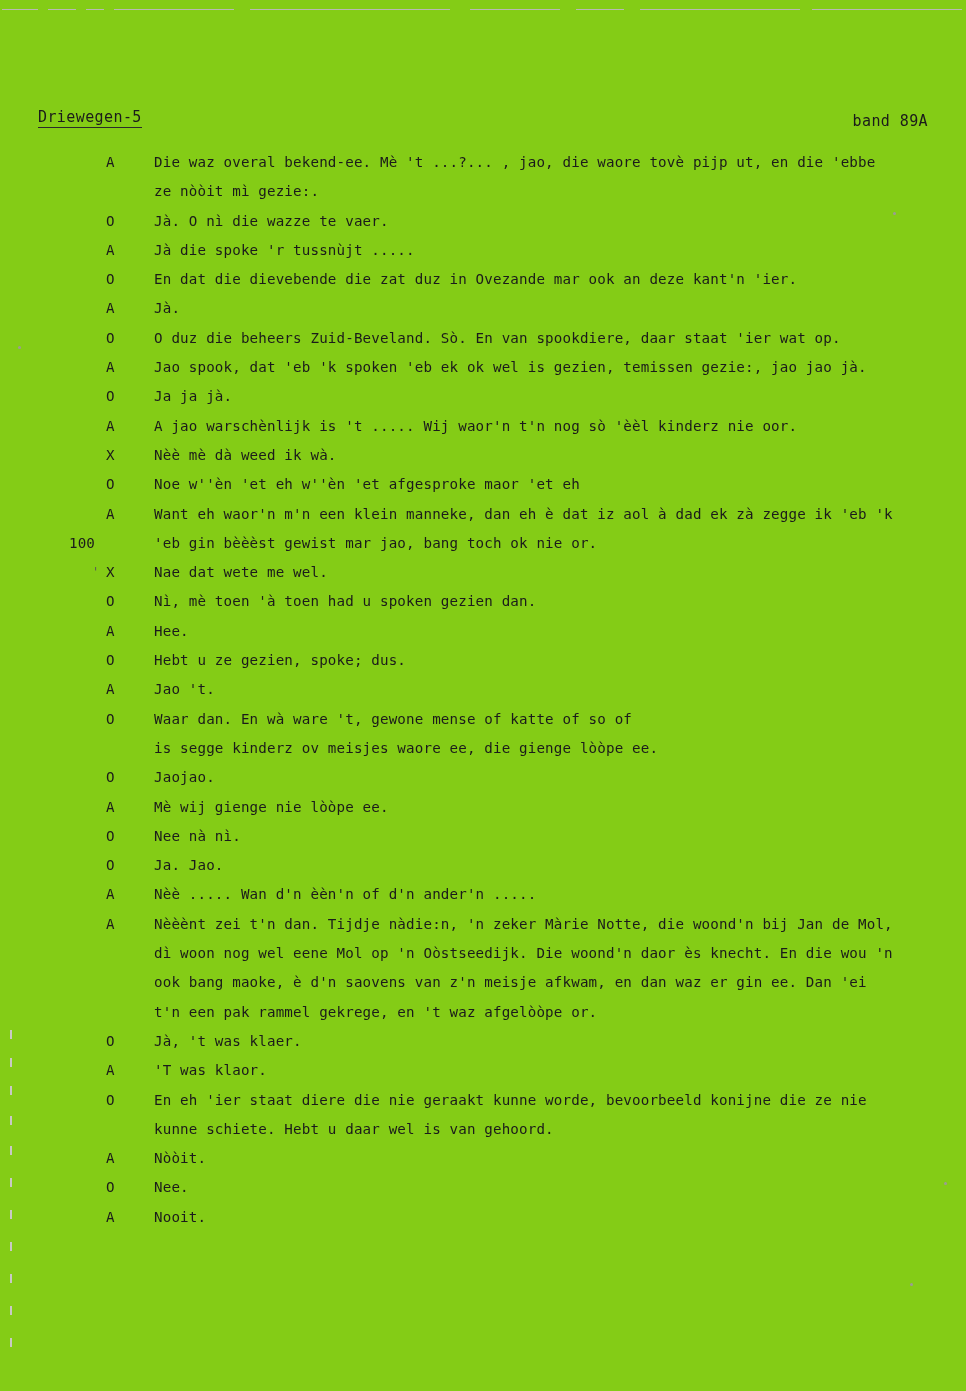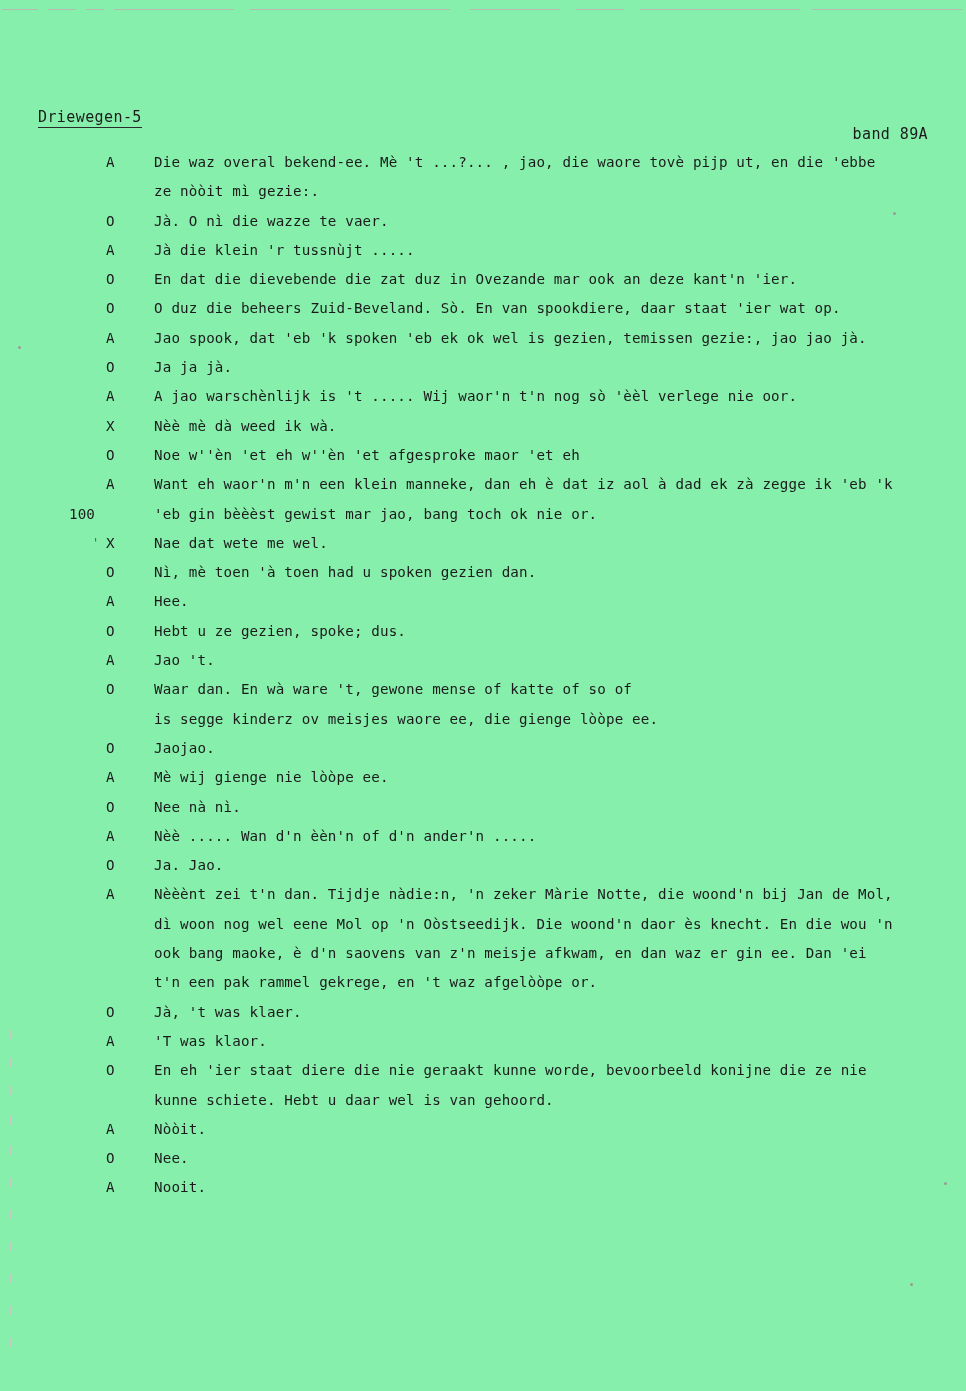--- a/index.html
+++ b/index.html
@@ -13,21 +13,21 @@
     position: relative;
     font-family: "DejaVu Sans Mono", monospace;
     color: #1b1b1b;
     overflow: hidden;
   }
 
   
   .page {
     position: absolute;
     inset: 0;
-    background: #86efac;
+    background: #84cc16;
   }
 
   
   .scan-top {
     position: absolute;
     top: 0;
     left: 0;
     width: 966px;
     height: 26px;
     overflow: hidden;
@@ -70,21 +70,21 @@
     top: 0;
     font-size: 15px;
     letter-spacing: 0.4px;
     border-bottom: 1px solid #2a2a2a;
     padding-bottom: 1px;
     line-height: 18px;
   }
   .band-id {
     position: absolute;
     right: 0;
-    top: 17px;
+    top: 4px;
     font-size: 15px;
     letter-spacing: 0.4px;
     line-height: 18px;
   }
 
   .transcript {
     position: absolute;
     top: 148px;
     left: 38px;
     width: 900px;
@@ -167,42 +167,43 @@
 
   <div class="header">
     <div class="doc-id">Driewegen-5</div>
     <div class="band-id">band 89A</div>
   </div>
 
   <div class="transcript" id="transcript">
       <div class="line"><span class="spk">A</span><span class="txt">Die waz overal bekend-ee. Mè 't ...?... , jao, die waore tovè pijp ut, en die 'ebbe</span></div>
       <div class="line cont"><span class="txt">ze nòòit mì gezie:.</span></div>
       <div class="line"><span class="spk">O</span><span class="txt">Jà. O nì die wazze te vaer.</span></div>
-      <div class="line"><span class="spk">A</span><span class="txt">Jà die klein 'r tussnùjt .....</span></div>
+      <div class="line"><span class="spk">A</span><span class="txt">Jà die spoke 'r tussnùjt .....</span></div>
       <div class="line"><span class="spk">O</span><span class="txt">En dat die dievebende die zat duz in Ovezande mar ook an deze kant'n 'ier.</span></div>
+      <div class="line"><span class="spk">A</span><span class="txt">Jà.</span></div>
       <div class="line"><span class="spk">O</span><span class="txt">O duz die beheers Zuid-Beveland. Sò. En van spookdiere, daar staat 'ier wat op.</span></div>
       <div class="line"><span class="spk">A</span><span class="txt">Jao spook, dat 'eb 'k spoken 'eb ek ok wel is gezien, temissen gezie:, jao jao jà.</span></div>
       <div class="line"><span class="spk">O</span><span class="txt">Ja ja jà.</span></div>
-      <div class="line"><span class="spk">A</span><span class="txt">A jao warschènlijk is 't ..... Wij waor'n t'n nog sò 'èèl verlege nie oor.</span></div>
+      <div class="line"><span class="spk">A</span><span class="txt">A jao warschènlijk is 't ..... Wij waor'n t'n nog sò 'èèl kinderz nie oor.</span></div>
       <div class="line"><span class="spk">X</span><span class="txt">Nèè mè dà weed ik wà.</span></div>
       <div class="line"><span class="spk">O</span><span class="txt">Noe w''èn 'et eh w''èn 'et afgesproke maor 'et eh</span></div>
       <div class="line"><span class="spk">A</span><span class="txt">Want eh waor'n m'n een klein manneke, dan eh è dat iz aol à dad ek zà zegge ik 'eb 'k</span></div>
       <div class="line cont"><span class="gutter">100</span><span class="txt">'eb gin bèèèst gewist mar jao, bang toch ok nie or.</span></div>
       <div class="line"><span class="tick">'</span><span class="spk">X</span><span class="txt">Nae dat wete me wel.</span></div>
       <div class="line"><span class="spk">O</span><span class="txt">Nì, mè toen 'à toen had u spoken gezien dan.</span></div>
       <div class="line"><span class="spk">A</span><span class="txt">Hee.</span></div>
       <div class="line"><span class="spk">O</span><span class="txt">Hebt u ze gezien, spoke; dus.</span></div>
       <div class="line"><span class="spk">A</span><span class="txt">Jao 't.</span></div>
       <div class="line"><span class="spk">O</span><span class="txt">Waar dan. En wà ware 't, gewone mense of katte of so of</span></div>
       <div class="line cont"><span class="txt">is segge kinderz ov meisjes waore ee, die gienge lòòpe ee.</span></div>
       <div class="line"><span class="spk">O</span><span class="txt">Jaojao.</span></div>
       <div class="line"><span class="spk">A</span><span class="txt">Mè wij gienge nie lòòpe ee.</span></div>
       <div class="line"><span class="spk">O</span><span class="txt">Nee nà nì.</span></div>
+      <div class="line"><span class="spk">O</span><span class="txt">Ja. Jao.</span></div>
       <div class="line"><span class="spk">A</span><span class="txt">Nèè ..... Wan d'n èèn'n of d'n ander'n .....</span></div>
-      <div class="line"><span class="spk">O</span><span class="txt">Ja. Jao.</span></div>
       <div class="line"><span class="spk">A</span><span class="txt">Nèèènt zei t'n dan. Tijdje nàdie:n, 'n zeker Màrie Notte, die woond'n bij Jan de Mol,</span></div>
       <div class="line cont"><span class="txt">dì woon nog wel eene Mol op 'n Oòstseedijk. Die woond'n daor ès knecht. En die wou 'n</span></div>
       <div class="line cont"><span class="txt">ook bang maoke, è d'n saovens van z'n meisje afkwam, en dan waz er gin ee. Dan 'ei</span></div>
       <div class="line cont"><span class="txt">t'n een pak rammel gekrege, en 't waz afgelòòpe or.</span></div>
       <div class="line"><span class="spk">O</span><span class="txt">Jà, 't was klaer.</span></div>
       <div class="line"><span class="spk">A</span><span class="txt">'T was klaor.</span></div>
       <div class="line"><span class="spk">O</span><span class="txt">En eh 'ier staat diere die nie geraakt kunne worde, bevoorbeeld konijne die ze nie</span></div>
       <div class="line cont"><span class="txt">kunne schiete. Hebt u daar wel is van gehoord.</span></div>
       <div class="line"><span class="spk">A</span><span class="txt">Nòòit.</span></div>
       <div class="line"><span class="spk">O</span><span class="txt">Nee.</span></div>

